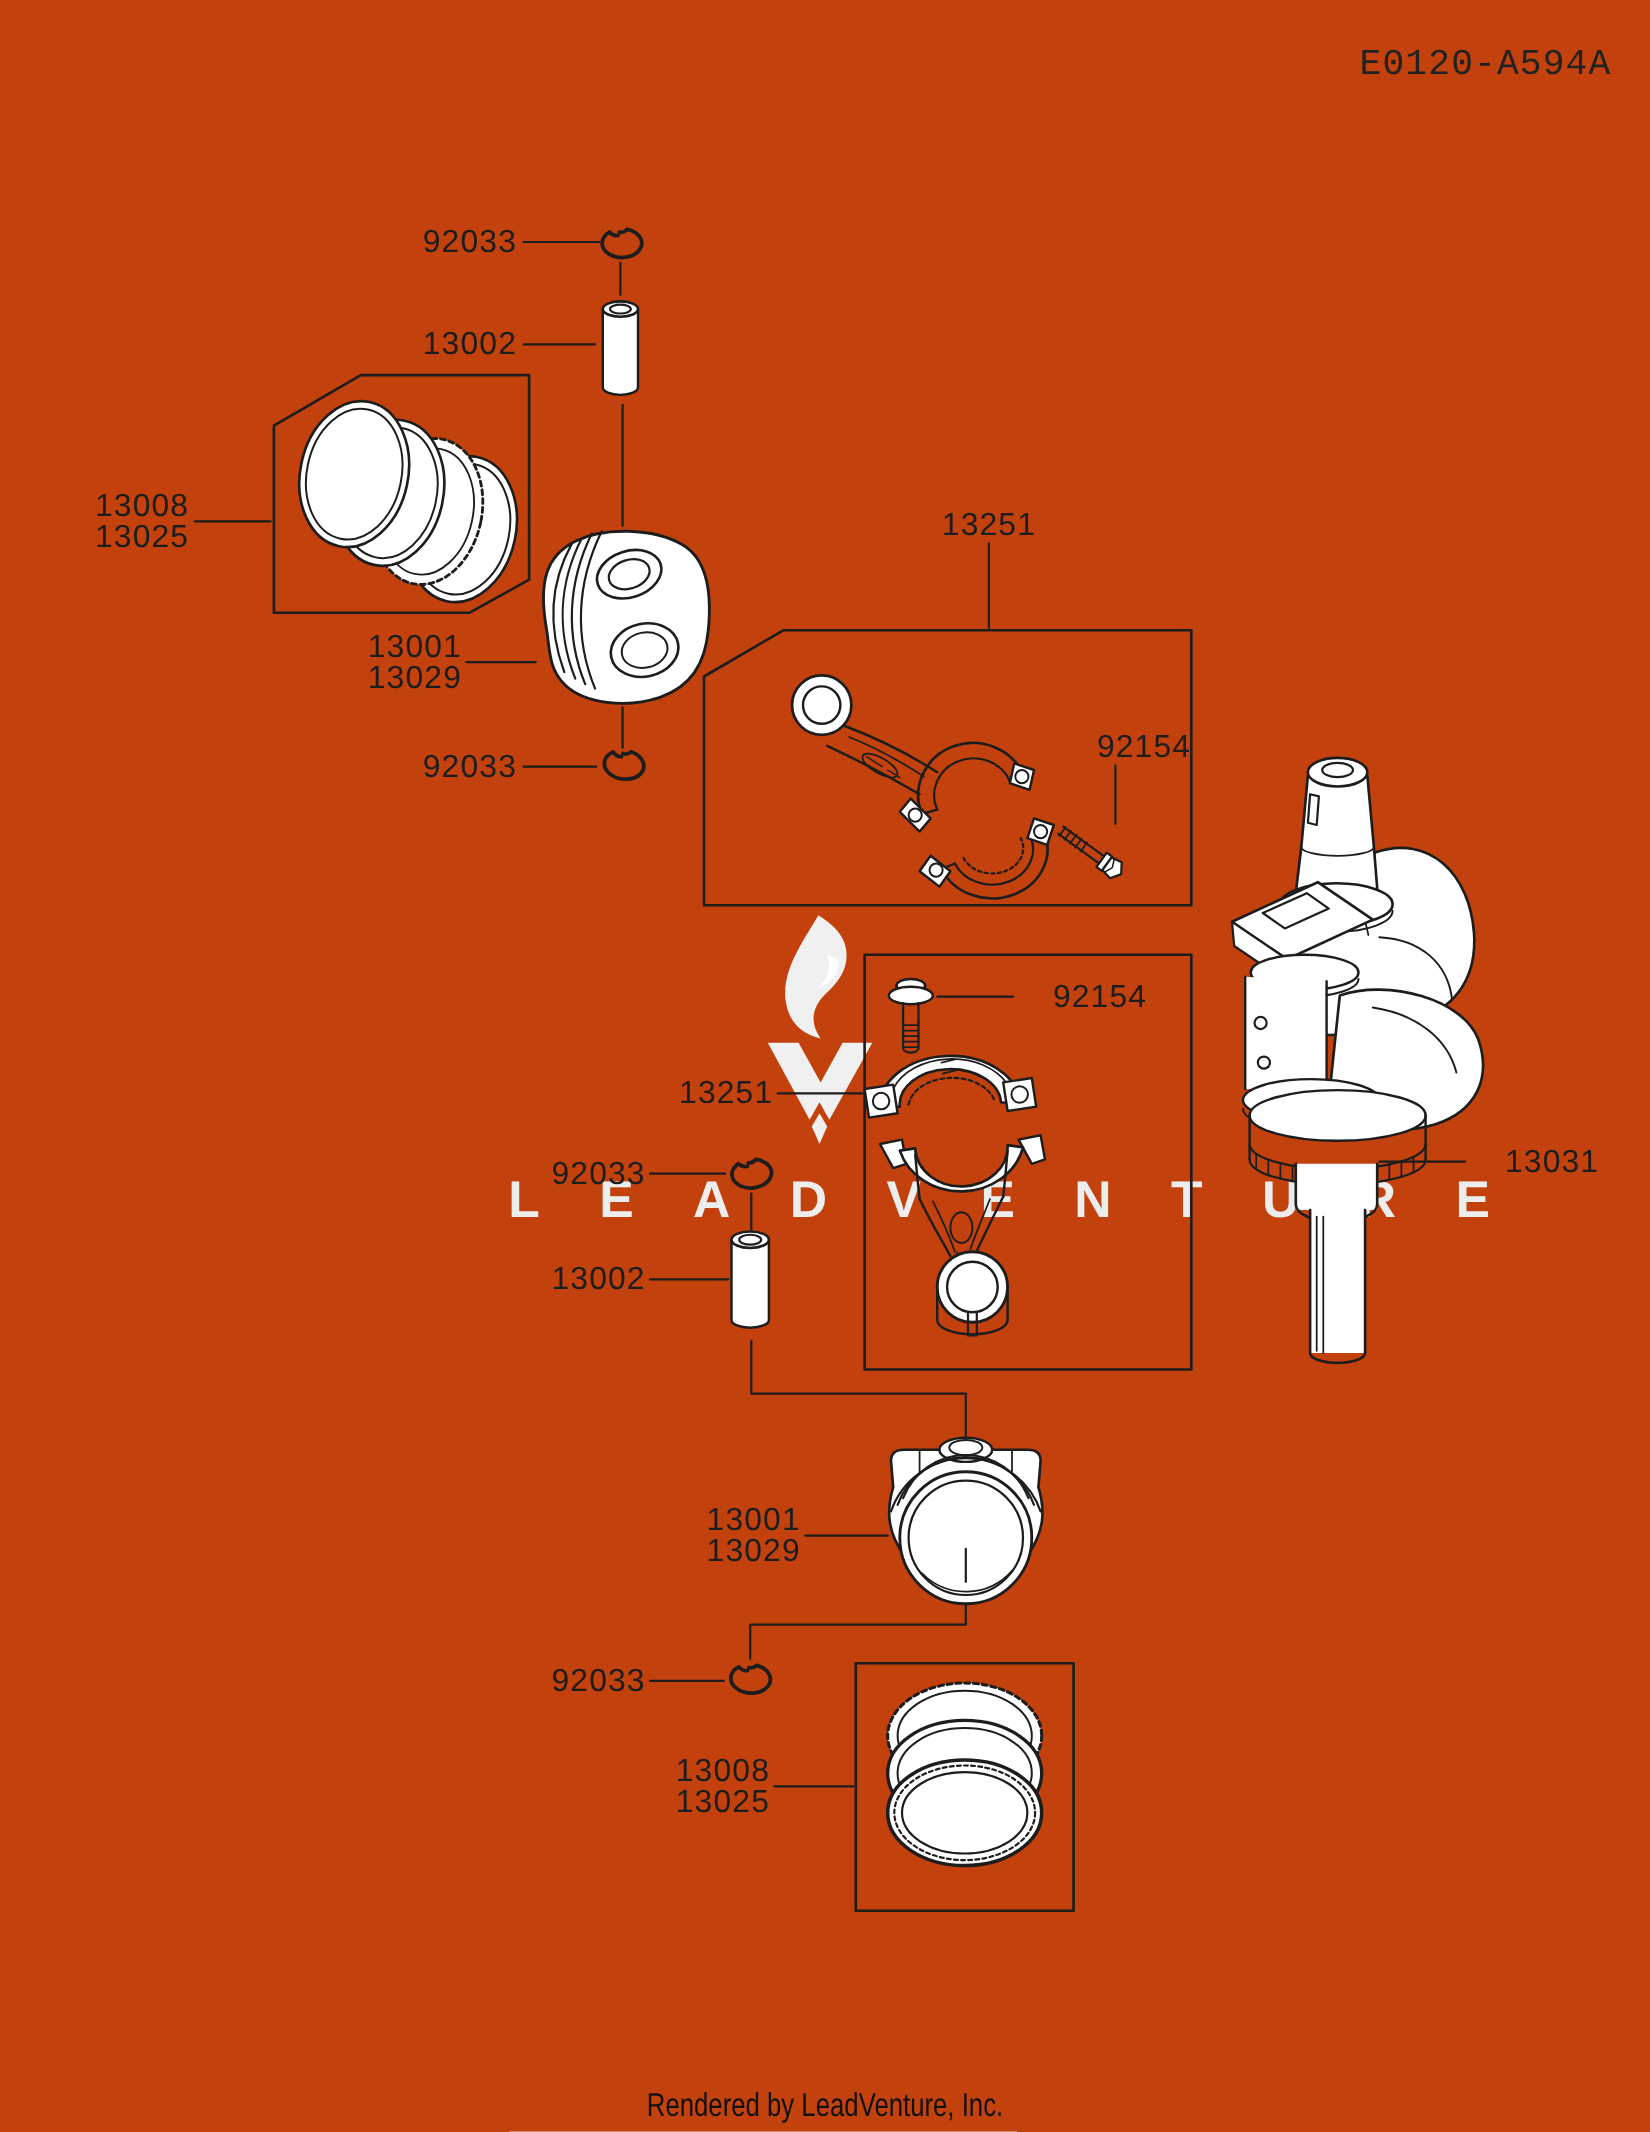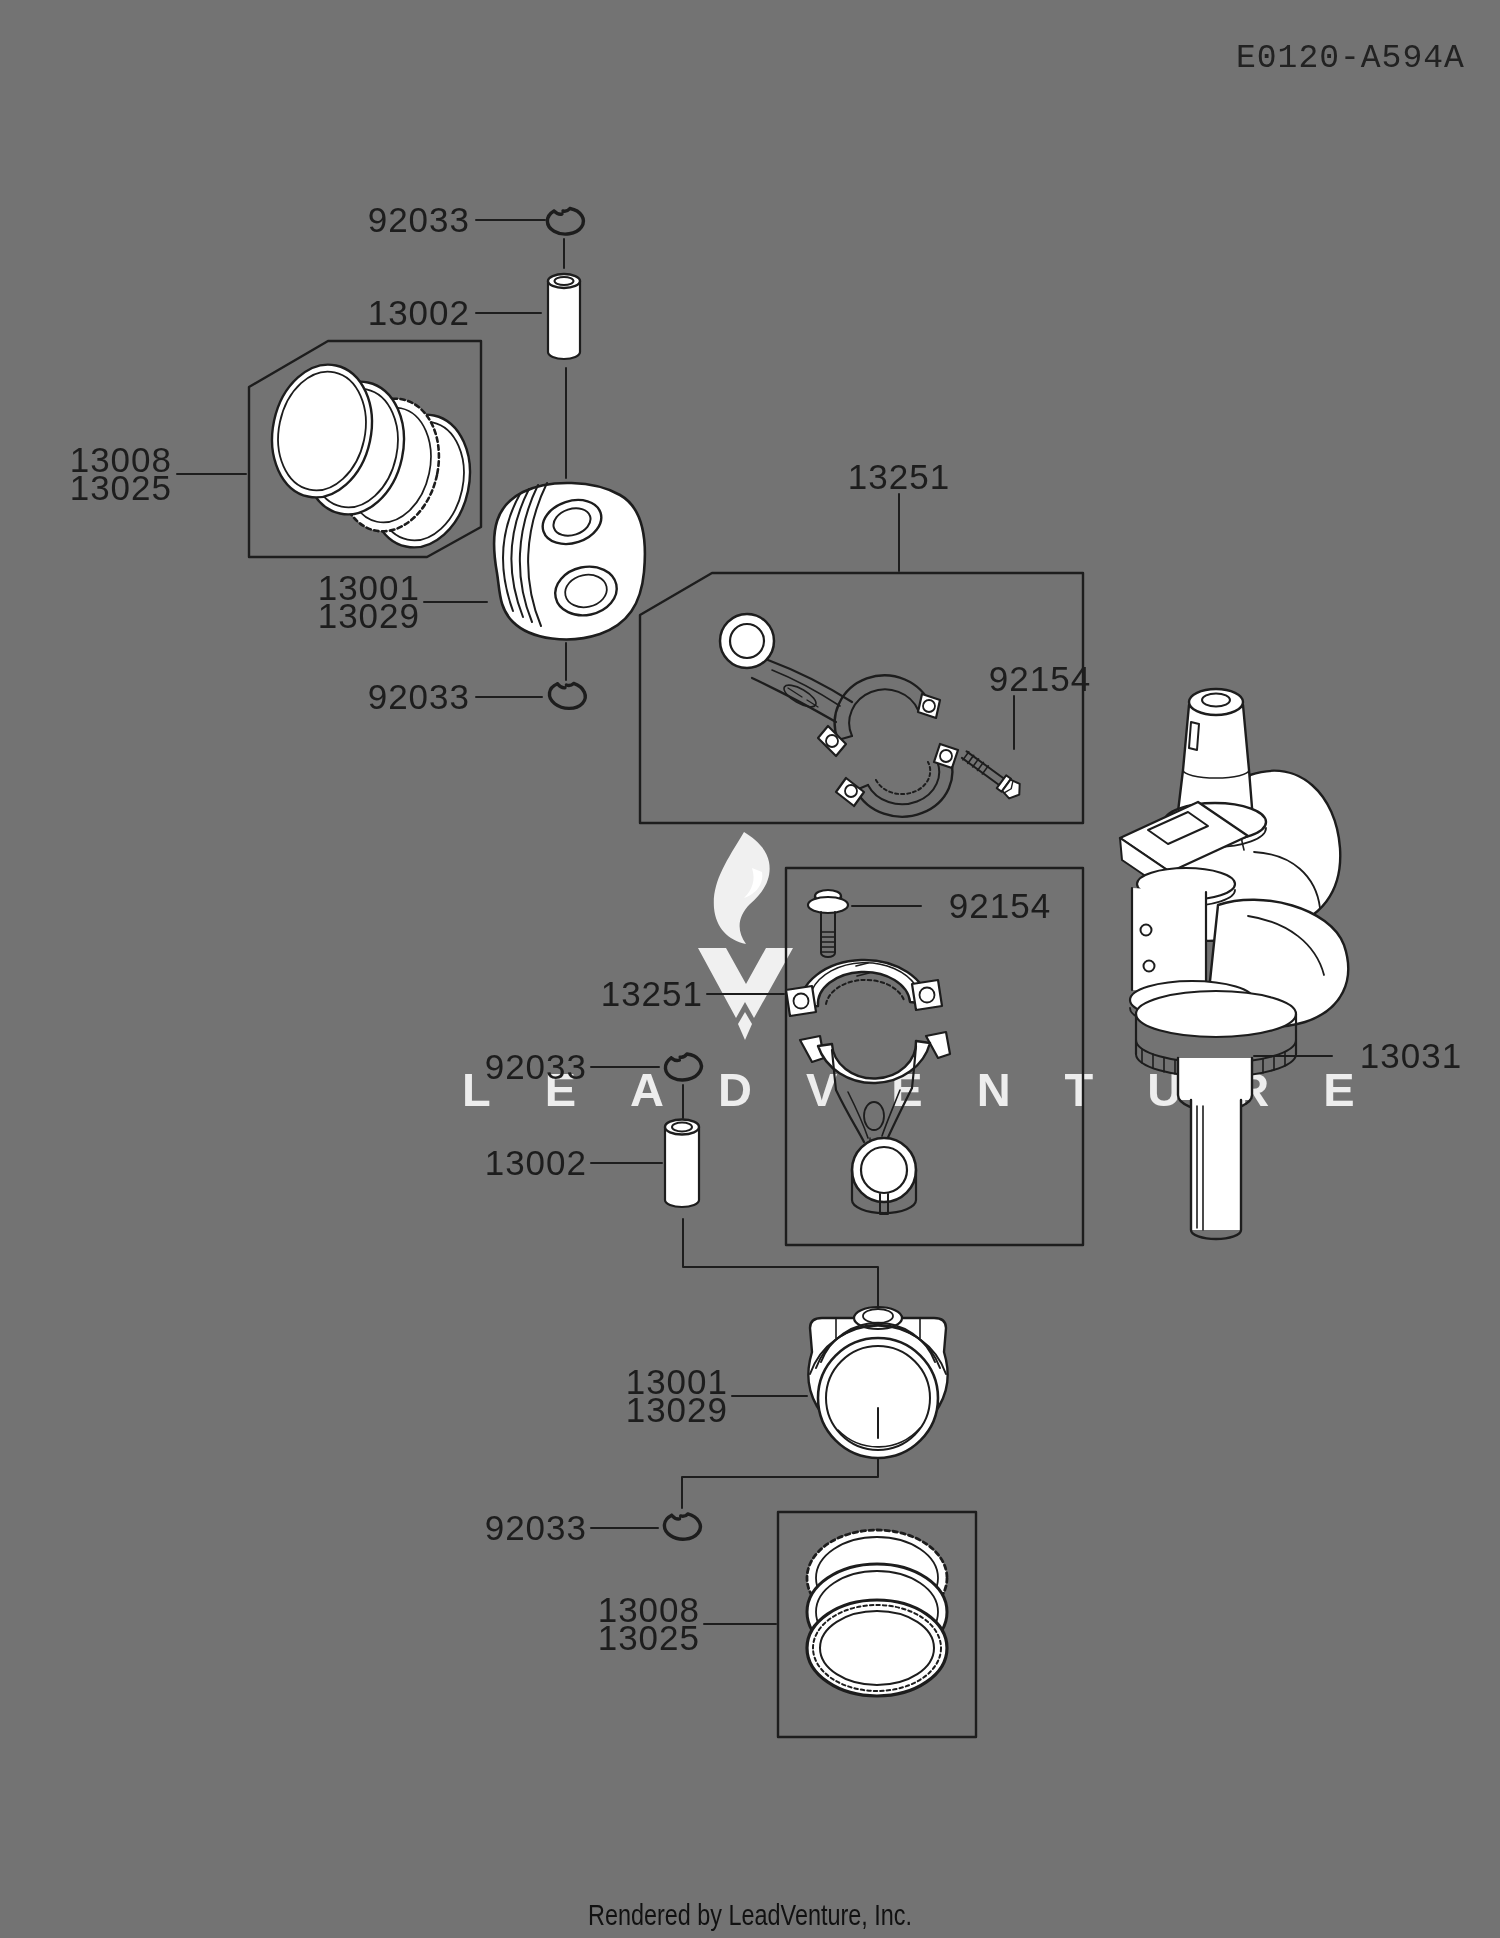--- a/index.html
+++ b/index.html
@@ -1,19 +1,19 @@
 <!DOCTYPE html>
 <html><head>
 <meta charset="utf-8">
 <style>
   html,body{margin:0;padding:0;background:#fff;}
-  .page{position:relative;width:1500px;height:1938px;background:#737373;overflow:hidden;
+  .page{position:relative;width:1500px;height:1938px;background:#c2410c;overflow:hidden;
         font-family:"Liberation Sans", sans-serif;color:#1d1d1d;}
   .art{position:absolute;left:0;top:0;z-index:2;}
-  .plabel{position:absolute;z-index:3;font-size:35px;line-height:30px;letter-spacing:1px;
+  .plabel{position:absolute;z-index:3;font-size:29px;line-height:30px;letter-spacing:1px;
           color:#1d1d1d;white-space:nowrap;}
   .two{line-height:28px;}
   .alignR{text-align:right;}
   .alignL{text-align:center;}
   .alignC{text-align:center;}
   .diagram-code{position:absolute;left:1236px;top:40px;z-index:3;
                 font-family:"Liberation Mono", monospace;font-size:33px;letter-spacing:1px;color:#222;}
   .watermark-text{position:absolute;left:462px;top:1062px;z-index:1;
                   font-size:47px;font-weight:bold;letter-spacing:54px;color:#ededed;}
   .footer{position:absolute;left:400px;top:1898px;width:700px;z-index:3;text-align:center;

